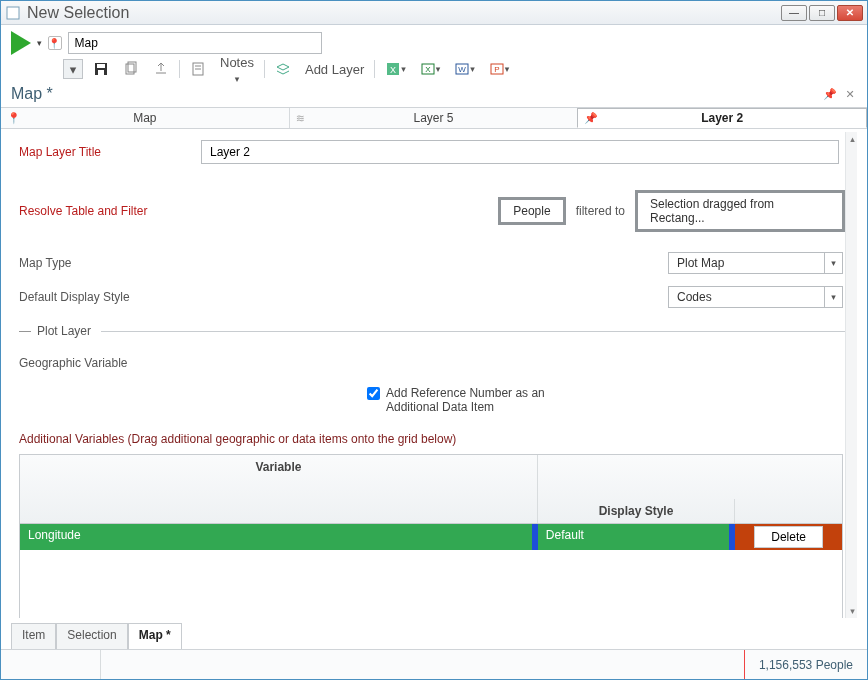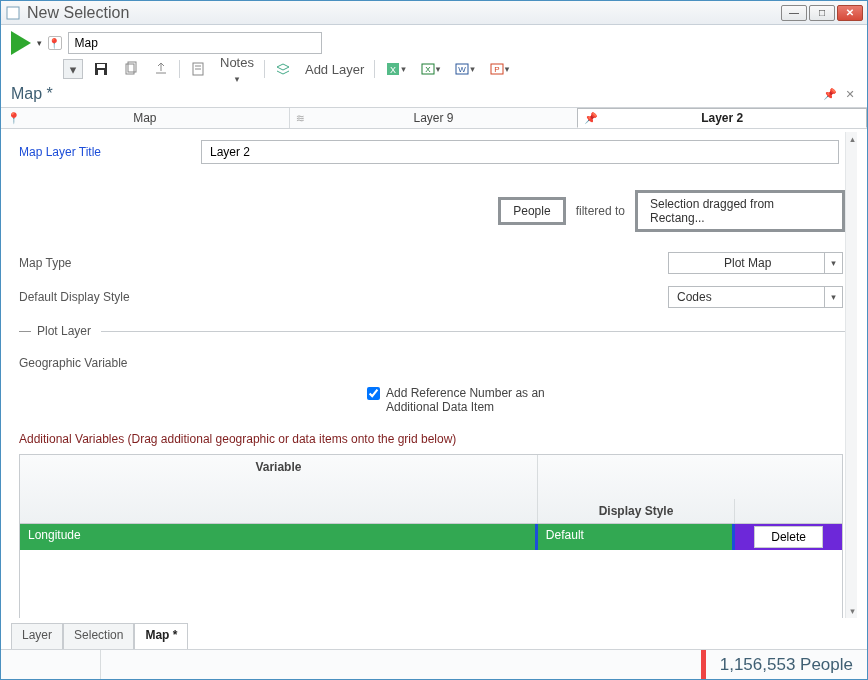--- a/index.html
+++ b/index.html
@@ -133,21 +133,21 @@
       border-left: 1px solid #e3e6e8;
     }
     .scroll-up, .scroll-down {
       position: absolute; left: 0; right: 0; height: 14px;
       display:flex;align-items:center;justify-content:center;
       font-size: 9px; color: #777;
     }
     .scroll-up { top: 0; } .scroll-down { bottom: 0; }
 
     .form-row { display: flex; align-items: center; padding: 8px 4px 8px 8px; gap: 12px; }
-    .form-label { width: 170px; color: #1d4ed8; }
+    .form-label { width: 170px; color: #b91c1c; }
     .title-input {
       flex: 1; height: 24px;
       border: 1px solid #b8bcc0;
       padding: 0 8px;
       font-size: 12px;
       margin-right: 14px;
     }
 
     .resolve-row { display: flex; align-items: center; padding: 18px 12px 14px 8px; gap: 10px; }
     .btn-boxed {
@@ -197,24 +197,24 @@
     .grid {
       margin: 2px 14px 0 8px;
       border: 1px solid #c8ccd0;
     }
     .grid-header { display:flex; background: linear-gradient(#fafbfc,#eef1f3); border-bottom: 1px solid #c8ccd0; }
     .gh-cell { padding: 5px 8px; text-align:center; font-weight:600; color:#444; border-right:1px solid #d8dcde; }
     .gh-var { flex: 0 0 63%; }
     .gh-ds { flex: 0 0 24%; margin-top: 44px; }
     .gh-act { flex: 1; border-right:none; }
     .grid-row { display:flex; }
-    .gr-cell { padding: 4px 8px; border-right:3px solid #1d4ed8; }
+    .gr-cell { padding: 4px 8px; border-right:6px solid #1d4ed8; }
     .gr-var { flex:0 0 63%; }
     .gr-ds { flex:0 0 24%; }
-    .gr-act { flex:1; border-right:none; display:flex; align-items:center; justify-content:center; padding:2px; background:#6d28d9; }
+    .gr-act { flex:1; border-right:none; display:flex; align-items:center; justify-content:center; padding:2px; background:#c2410c; }
     .selected-row { background:#32a852; color:#fff; }
     .del-btn { background:#fff; border:1px solid #c8ccd0; padding:3px 16px; font-size:12px; cursor:pointer; }
     .grid-body-extra { height:120px; background:#fff; }
 
     
     .bottom-tabs {
       position: absolute;
       left: 10px; bottom: 30px;
       height: 26px; display:flex; gap:0;
     }
@@ -223,21 +223,21 @@
 
     
     .status-bar {
       position:absolute; left:0; right:0; bottom:0; height: 30px;
       border-top: 1px solid #d0d4d8;
       display:flex; align-items:center;
       background:#fafbfc;
     }
     .status-left { width:100px; height:100%; border-right:1px solid #d8dcde; }
     .status-mid { flex:1; }
-    .status-right { padding:0 14px; color:#3f5f73; font-size:17px; border-left:5px solid #ef4444; height:100%; display:flex;align-items:center; }
+    .status-right { padding:0 14px; color:#3f5f73; font-size:12px; border-left:1px solid #ef4444; height:100%; display:flex;align-items:center; }
 
     
     .sicon { width:16px; height:16px; display:inline-block; }
   </style>
 </head>
 <body>
 
 <div class="titlebar">
   <span class="sicon">
     <svg viewBox="0 0 16 16">
@@ -340,46 +340,47 @@
   <span class="close-right">✕</span>
 </div>
 
 <div class="tab3">
   <div class="col">
     <span class="col-icon">📍</span>
     <span>Map</span>
   </div>
   <div class="col">
     <span class="col-icon" style="color:#aaa;">≋</span>
-    <span>Layer 9</span>
+    <span>Layer 5</span>
   </div>
   <div class="col active">
     <span class="col-icon" style="color:#777;">📌</span>
     <span>Layer 2</span>
   </div>
 </div>
 
 <div class="content-area">
 
   <div class="form-row">
     <div class="form-label">Map Layer Title</div>
     <input class="title-input" value="Layer 2" style="">
   </div>
 
   <div class="resolve-row">
+    <div class="form-label" style="width:170px">Resolve Table and Filter</div>
     <div style="flex:1"></div>
     <button class="btn-boxed">People</button>
     <span class="filter-text">filtered to</span>
     <button class="btn-boxed" style="width:210px;text-align:left;">Selection dragged from Rectang...</button>
   </div>
 
   <div class="dd-row">
     <div class="dd-label">Map Type</div>
     <div class="dd-fill"></div>
-    <div class="dropdown" style="margin-right:2px;padding-left:47px;">
+    <div class="dropdown" style="margin-right:2px;">
       <div class="dd-text">Plot Map</div>
       <div class="dd-caret">▾</div>
     </div>
   </div>
 
   <div class="dd-row">
     <div class="dd-label">Default Display Style</div>
     <div class="dd-fill"></div>
     <div class="dropdown" style="margin-right:2px;">
       <div class="dd-text">Codes</div>
@@ -421,21 +422,21 @@
     <div class="grid-body-extra"></div>
   </div>
 
   <div class="scroll-indicator">
     <div class="scroll-up">▴</div>
     <div class="scroll-down">▾</div>
   </div>
 </div>
 
 <div class="bottom-tabs">
-  <div class="btab">Layer</div>
+  <div class="btab">Item</div>
   <div class="btab">Selection</div>
   <div class="btab active">Map *</div>
 </div>
 
 <div class="status-bar">
   <div class="status-left"></div>
   <div class="status-mid"></div>
   <div class="status-right">1,156,553 People</div>
 </div>
 

